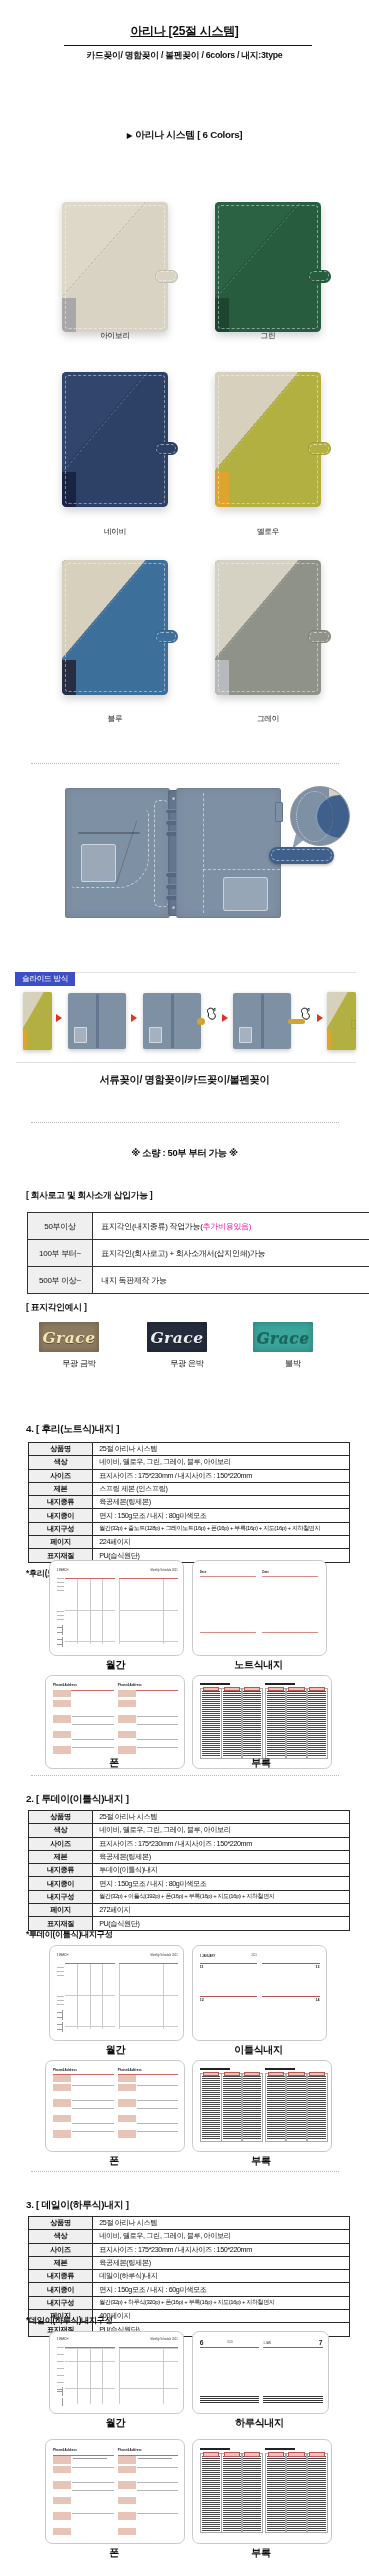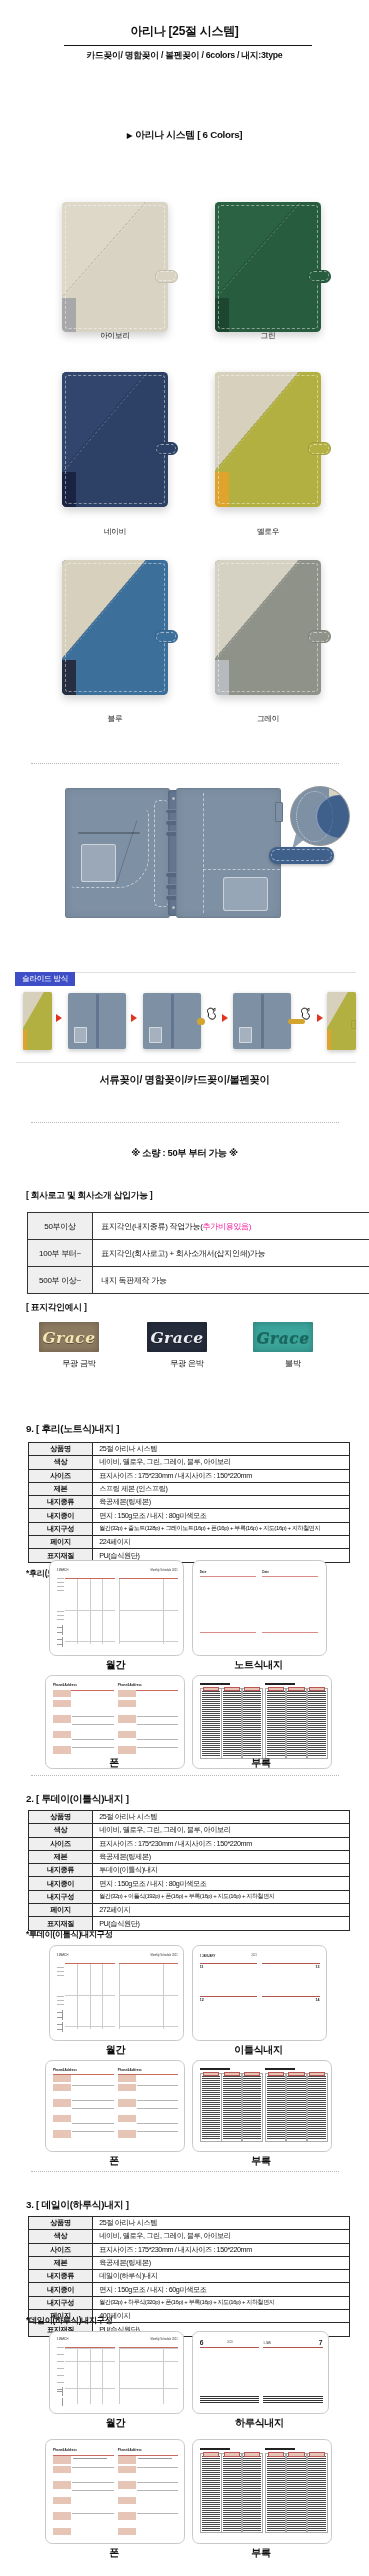--- a/index.html
+++ b/index.html
@@ -2,21 +2,21 @@
 <html style="--pink: #f7159b; --badge-blue: #3d4ec6; --arrow-red: #e2331f; --slate: #7e90a4; --slate-dark: #63758f; --strap-blue: #40608c; --tan: #e6c5b6; --line-gray: #e0e0e0; --dotted-gray: #b8b8b8; --table-label-bg: #efefef;font-size:8.2px"><head>
 <meta charset="utf-8">
 <style>
   html,body{margin:0;padding:0;background:#fff;}
   body{font-family:"Liberation Sans","DejaVu Sans",sans-serif;color:#111;}
   .canvas{position:relative;width:369px;height:2698px;margin:0 auto;background:#fff;overflow:hidden;}
   .abs{position:absolute;}
   .ctr{left:0;width:369px;text-align:center;}
 
   
-  .title{top:23px;font-size:12px;font-weight:bold;letter-spacing:-0.3px;}
+  .title{top:23px;font-size:12px;font-weight:bold;letter-spacing:-0.3px;text-decoration:underline;}
   .title .t-sub{font-weight:600;}
   .title-line{top:45px;left:64px;width:248px;border-top:1px solid #151515;}
   .subtitle{top:50px;font-size:8.8px;font-weight:600;letter-spacing:-0.3px;}
 
   
   .sec-head{top:129px;font-size:9.8px;font-weight:600;letter-spacing:-0.3px;}
   .tri-glyph{font-size:7.7px;vertical-align:0.5px;margin-right:3.1px;}
 
   .nb{position:absolute;border-radius:4.6px;box-shadow:0 3.6px 8.2px rgba(0,0,0,.18);}
   .nb-cover{position:absolute;inset:0;border-radius:4.6px;overflow:hidden;background:var(--body,#888);}
@@ -342,21 +342,21 @@
       <span class="swatch-word">Grace</span>
     </div>
   <div class="swatch" style="left: 253px; background: rgb(59, 164, 155); color: rgb(23, 105, 95);">
       <span class="swatch-word">Grace</span>
     </div>
   <div class="swatch-label" style="left:39px;">무광 금박</div>
   <div class="swatch-label" style="left:147px;">무광 은박</div>
   <div class="swatch-label" style="left:253px;">불박</div>
 
 
-  <div class="comp-head" style="top:1423px;">9. [ 후리(노트식)내지 ]</div>
+  <div class="comp-head" style="top:1423px;">4. [ 후리(노트식)내지 ]</div>
   <table class="spec" style="top:1442px;">
     <tbody>
         <tr>
           <th>상품명</th>
           <td>25절 아리나 시스템</td>
         </tr>
     <tr>
           <th>색상</th>
           <td>네이비, 옐로우, 그린, 그레이, 블루, 아이보리</td>
         </tr>

